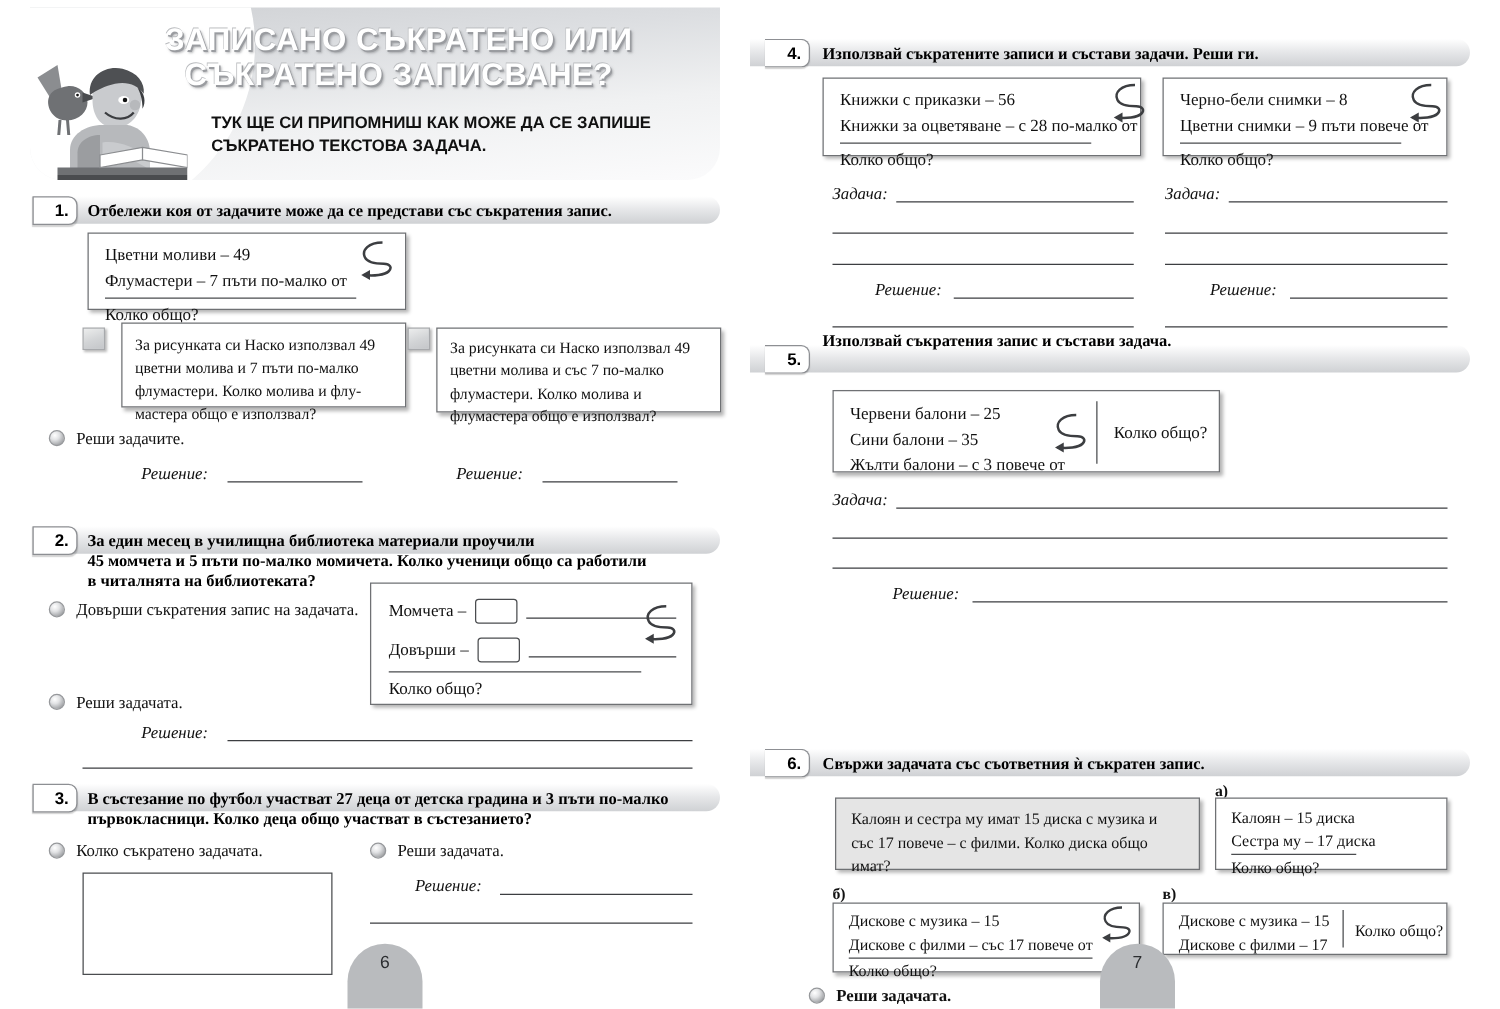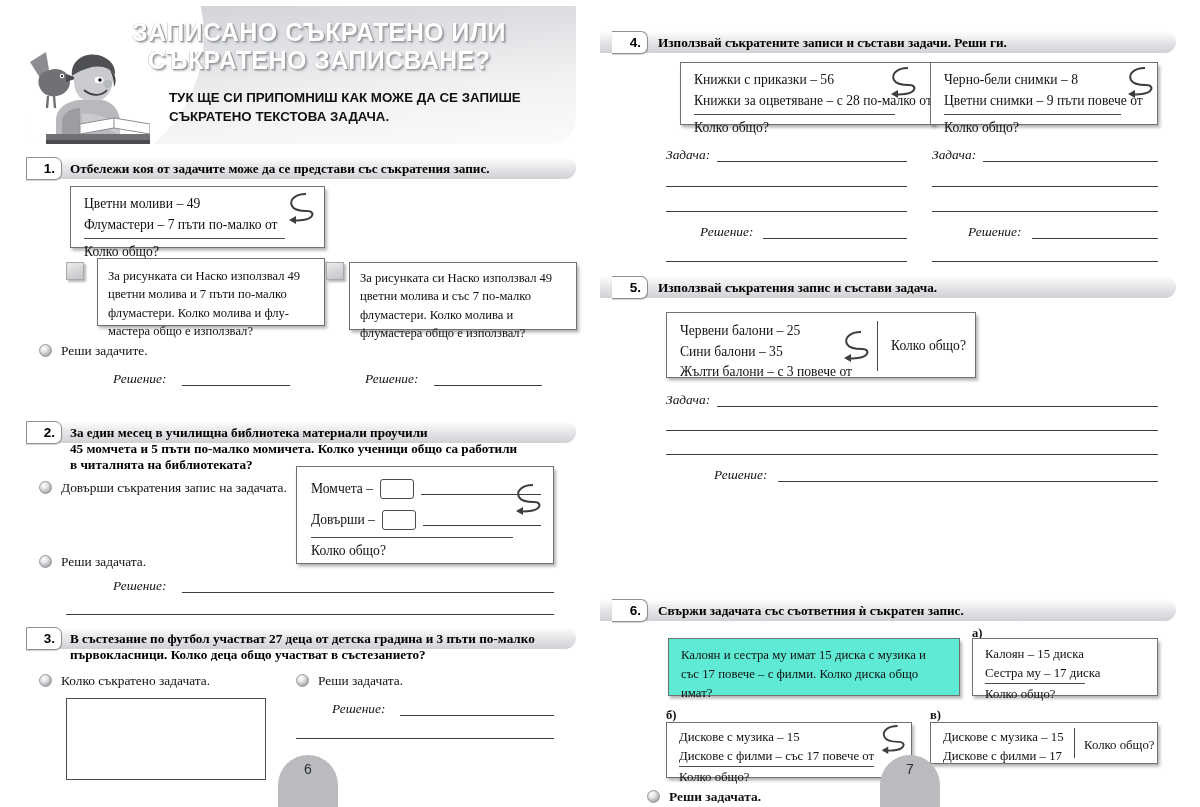--- a/index.html
+++ b/index.html
@@ -91,21 +91,21 @@
   .rbox {
     position: absolute;
     background: #fff;
     border: 1px solid #6f7174;
     box-shadow: 2px 2.5px 3px rgba(0,0,0,.30);
     font-size: 13.6px;
     line-height: 1.52;
     color: #111;
     padding: 7px 12px 7px 13px;
   }
-  .rbox.shaded { background: #5eead4; }
+  .rbox.shaded { background: #e5e5e5; }
   .rline { white-space: nowrap; }
   .rrule {
     border-top: 1px solid #4a4c4f;
     margin: 3px 0 3px 0;
     width: 74%;
   }
   .rrule.wide { width: 88%; }
   .vrule {
     position: absolute;
     border-left: 1px solid #4a4c4f;
@@ -307,21 +307,21 @@
 
     <div class="folio" style="left:278px; top:755px;">6</div>
   </div>
 
   <div class="sheet sheet-right">
 
     <div class="exbar" style="left:0px; top:31px; width:576px;"></div>
     <div class="exnum left-open" style="left:12px; top:31px;">4.</div>
     <div class="extitle" style="left:58px; top:34px;">Използвай съкратените записи и състави задачи. Реши ги.</div>
 
-    <div class="rbox" style="left:80px; top:62px; width:255px; height:63px;">
+    <div class="rbox" style="left:58px; top:62px; width:255px; height:63px;">
       <div class="rline">Книжки с приказки – 56</div>
       <div class="rline">Книжки за оцветяване – с 28 по-малко от</div>
       <div class="rrule wide"></div>
       <div class="rline">Колко общо?</div>
     </div>
     <svg class="hook" style="left:287px; top:66px;" width="30" height="34" viewBox="0 0 30 34">
       <path d="M21 2 C10 2 4 8 7 14 C9 18 17 19 22 19 C27 19 29 22 26 25 C23 28 14 29 6 28" fill="none" stroke="#3c3e41" stroke-width="2"></path>
       <path d="M11 24 L4 28 L11 32 Z" fill="#3c3e41"></path>
     </svg>
 
@@ -347,21 +347,21 @@
     <div class="ital" style="left:332px; top:147px;">Задача:</div>
     <div class="ruleline" style="left:383px; top:161px; width:175px;"></div>
     <div class="ruleline" style="left:332px; top:186px; width:226px;"></div>
     <div class="ruleline" style="left:332px; top:211px; width:226px;"></div>
     <div class="ital" style="left:368px; top:224px;">Решение:</div>
     <div class="ruleline" style="left:432px; top:238px; width:126px;"></div>
     <div class="ruleline" style="left:332px; top:261px; width:226px;"></div>
 
     <div class="exbar" style="left:0px; top:276px; width:576px;"></div>
     <div class="exnum left-open" style="left:12px; top:276px;">5.</div>
-    <div class="extitle" style="left:58px; top:279px;">Използвай съкратения запис и състави задача.</div>
+    <div class="extitle" style="left:58px; top:264px;">Използвай съкратения запис и състави задача.</div>
 
     <div class="rbox" style="left:66px; top:312px; width:310px; height:66px; padding:8px 10px 8px 13px;">
       <div class="rline">Червени балони – 25</div>
       <div class="rline">Сини балони – 35</div>
       <div class="rline">Жълти балони – с 3 повече от</div>
       <div class="vrule" style="left:210px; top:8px; height:50px;"></div>
       <div style="position:absolute; left:224px; top:23px;">Колко общо?</div>
     </div>
     <svg class="hook" style="left:240px; top:330px;" width="30" height="34" viewBox="0 0 30 34">
       <path d="M21 2 C10 2 4 8 7 14 C9 18 17 19 22 19 C27 19 29 22 26 25 C23 28 14 29 6 28" fill="none" stroke="#3c3e41" stroke-width="2"></path>

